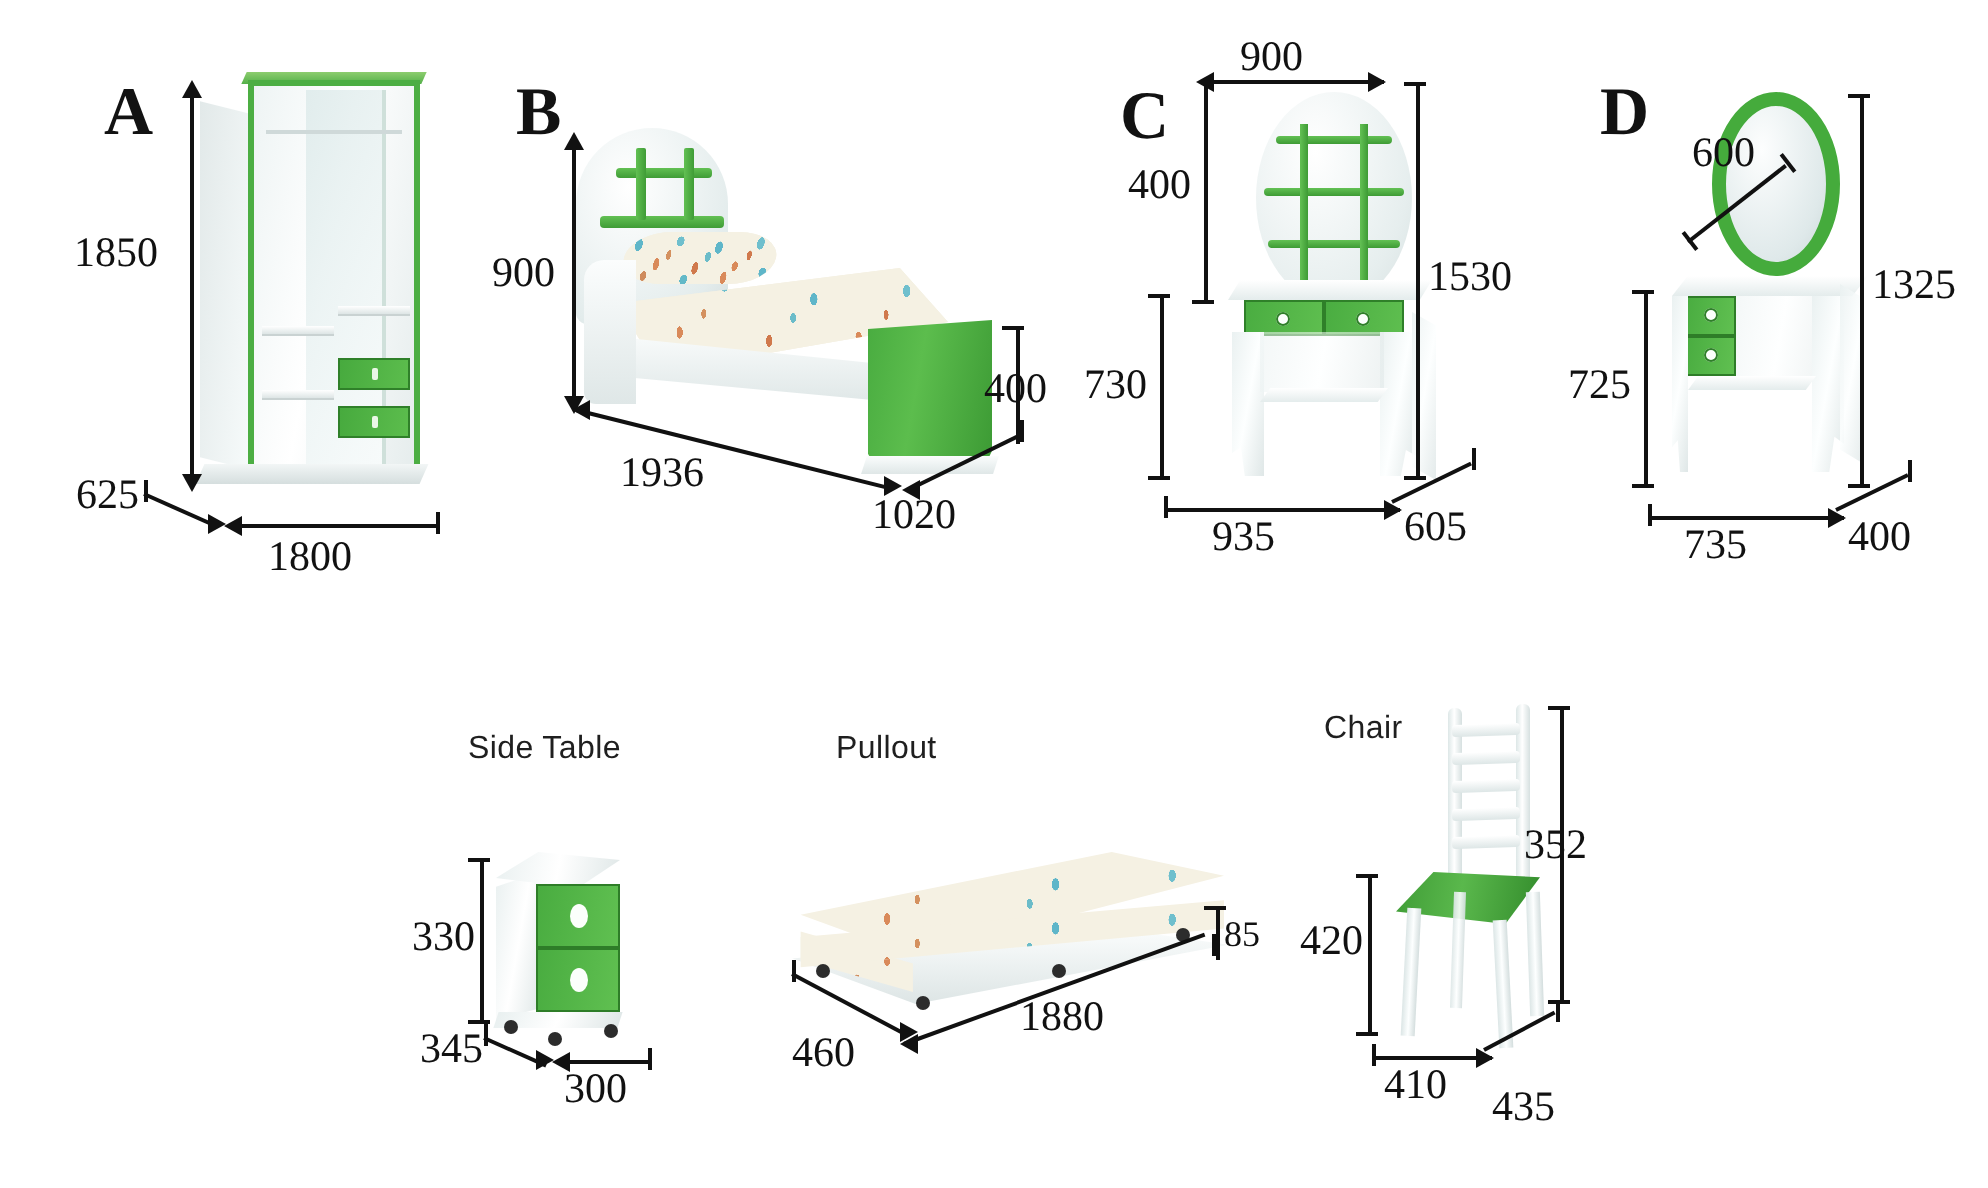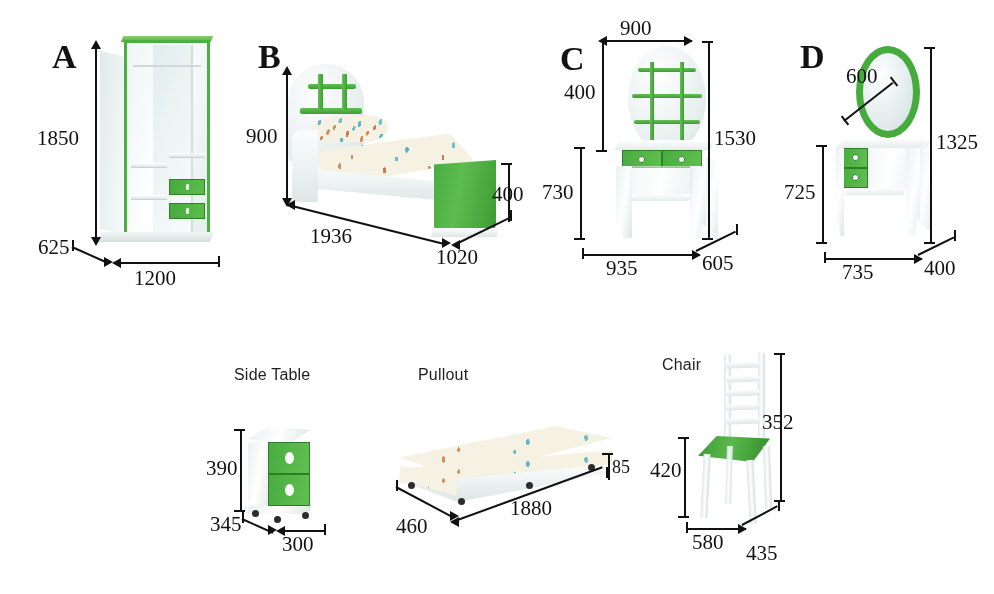--- a/index.html
+++ b/index.html
@@ -142,31 +142,31 @@
         <div class="wd-shelf" style="left:42px;top:110px;width:36px;"></div>
         <div class="wd-drw" style="left:42px;top:136px;width:36px;"></div>
         <div class="wd-drw" style="left:42px;top:160px;width:36px;"></div>
       </div>
       <div class="wd-base"></div>
     </div>
 
     <div class="vline" style="left:43px;top:14px;height:196px;"></div>
     <div class="arw u" style="left:39px;top:8px;"></div>
     <div class="arw d" style="left:39px;top:205px;"></div>
-    <div class="dim" style="left:-15px;top:96px;">1850</div>
+    <div class="dim" style="left:-15px;top:84px;">1850</div>
 
     <div class="dline" style="left:20px;top:214px;width:40px;transform:rotate(24deg);"></div>
     <div class="cap-h" style="left:20px;top:208px;"></div>
     <div class="arw r" style="left:52px;top:225px;"></div>
     <div class="dim" style="left:-14px;top:205px;">625</div>
 
     <div class="hline" style="left:62px;top:230px;width:106px;"></div>
     <div class="arw l" style="left:60px;top:226px;"></div>
     <div class="cap-h" style="left:166px;top:224px;"></div>
-    <div class="dim" style="left:82px;top:236px;">1200</div>
+    <div class="dim" style="left:82px;top:236px;">1800</div>
   </div>
 
   <div class="item" style="left:258px;top:32px;width:280px;height:245px;">
 
     <div class="letter" style="left:0px;top:8px;">B</div>
 
     <div class="art" style="left:28px;top:24px;width:220px;height:190px;">
 
       <div class="bd-head" style="left:2px;top:8px;width:76px;height:98px;"></div>
 
@@ -348,21 +348,21 @@
 
       <div class="st-body" style="left:0px;top:82px;width:62px;height:8px;transform:skewX(-18deg);"></div>
       <div class="caster" style="left:4px;top:86px;"></div>
       <div class="caster" style="left:26px;top:92px;"></div>
       <div class="caster" style="left:54px;top:88px;"></div>
     </div>
 
     <div class="vline" style="left:28px;top:64px;height:82px;"></div>
     <div class="cap-v" style="left:22px;top:63px;"></div>
     <div class="cap-v" style="left:22px;top:144px;"></div>
-    <div class="dim" style="left:-6px;top:92px;">390</div>
+    <div class="dim" style="left:-6px;top:92px;">330</div>
 
     <div class="dline" style="left:30px;top:152px;width:34px;transform:rotate(24deg);"></div>
     <div class="cap-h" style="left:30px;top:146px;"></div>
     <div class="arw r" style="left:56px;top:159px;"></div>
     <div class="dim" style="left:-2px;top:148px;">345</div>
 
     <div class="hline" style="left:66px;top:164px;width:48px;"></div>
     <div class="arw l" style="left:64px;top:160px;"></div>
     <div class="cap-h" style="left:112px;top:158px;"></div>
     <div class="dim" style="left:70px;top:168px;">300</div>
@@ -441,20 +441,20 @@
     <div class="dim" style="left:114px;top:62px;">352</div>
 
     <div class="vline" style="left:36px;top:88px;height:80px;"></div>
     <div class="cap-v" style="left:30px;top:87px;"></div>
     <div class="cap-v" style="left:30px;top:166px;"></div>
     <div class="dim" style="left:2px;top:110px;">420</div>
 
     <div class="hline" style="left:38px;top:178px;width:60px;"></div>
     <div class="cap-h" style="left:38px;top:172px;"></div>
     <div class="arw r" style="left:90px;top:174px;"></div>
-    <div class="dim" style="left:44px;top:182px;">580</div>
+    <div class="dim" style="left:44px;top:182px;">410</div>
 
     <div class="dline" style="left:94px;top:174px;width:40px;transform:rotate(-28deg);"></div>
     <div class="cap-h" style="left:130px;top:150px;"></div>
     <div class="dim" style="left:98px;top:193px;">435</div>
   </div>
 
 </div>
 
 </body></html>

